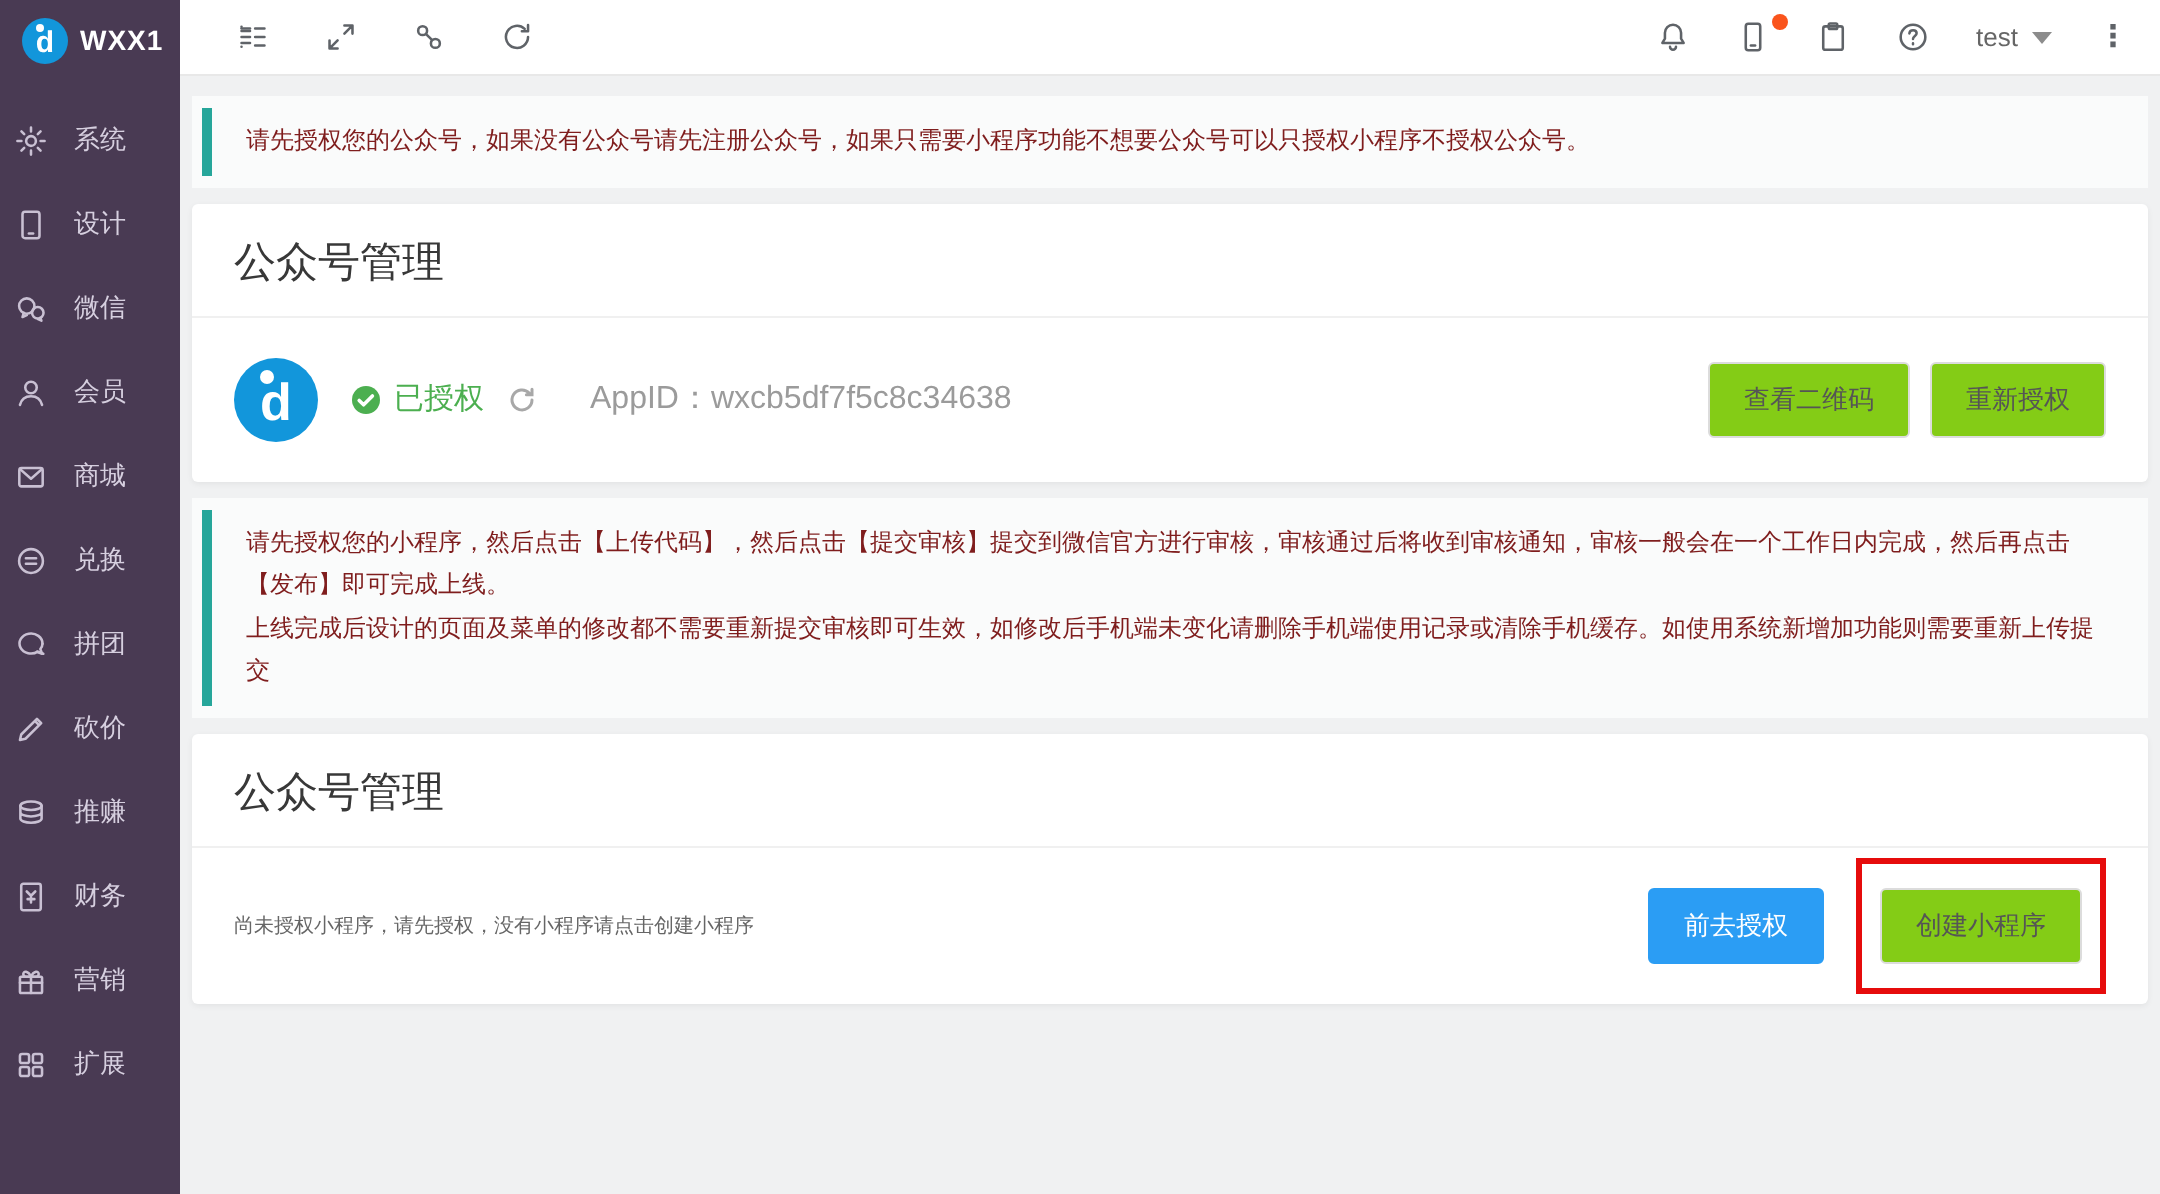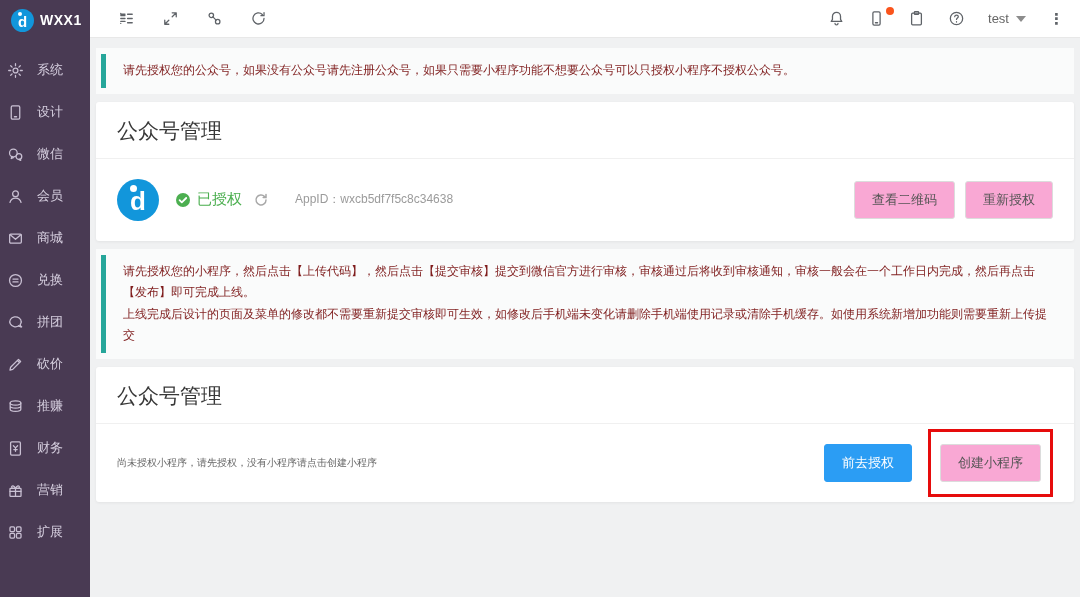--- a/index.html
+++ b/index.html
@@ -48,23 +48,23 @@
     display:flex; align-items:center; justify-content:center; font-size:26px; font-weight:700; flex-shrink:0; }
   .acct-logo i { font-style:normal; transform:translateY(2px); }
   .acct-logo::after { content:""; position:absolute; top:6px; left:13px; width:7px; height:7px; border-radius:50%; background:#fff; }
   .acct-meta { margin-left:11px; }
   .acct-name { font-size:14px; color:#56565e; font-weight:700; line-height:1.4; }
   .acct-badges { display:flex; align-items:center; gap:4px; font-size:12px; color:#5cb85c; margin-top:2px; }
   .check-badge { width:13px; height:13px; flex-shrink:0; }
   .auth-status { display:flex; align-items:center; gap:6px; color:#4caf50; font-size:15px; margin-left:16px; white-space:nowrap; }
   .auth-status .check-badge { width:16px; height:16px; }
   .refresh-mini { width:16px; height:16px; stroke:#a8a8a8; fill:none; stroke-width:1.5; stroke-linecap:round; margin-left:11px; cursor:pointer; }
-  .appid { color:#9b9b9b; font-size:12px; margin-left:26px; white-space:nowrap; }
-
-  .btn-outline { background:#f9a8d4; border:1px solid #dcdcdc; color:#555; font-size:13px; padding:9px 17px; border-radius:3px; cursor:pointer; font-family:inherit; white-space:nowrap; }
+  .appid { color:#9b9b9b; font-size:16px; margin-left:26px; white-space:nowrap; }
+
+  .btn-outline { background:#84cc16; border:1px solid #dcdcdc; color:#555; font-size:13px; padding:9px 17px; border-radius:3px; cursor:pointer; font-family:inherit; white-space:nowrap; }
   .btn-blue { background:#2b9df4; border:1px solid #2b9df4; color:#fff; font-size:13px; padding:9px 17px; border-radius:3px; cursor:pointer; font-family:inherit; white-space:nowrap; }
   .acct-actions { display:flex; gap:10px; margin-left:auto; }
 
   
   .mp-hint { flex:1; color:#666; font-size:10px; }
   .mp-actions { display:flex; align-items:center; margin-left:auto; }
   .annotation-box { border:3px solid #e60c0c; padding:12px 9px; margin:-16px 0 -16px 16px; }
 </style>
 </head>
 <body>

